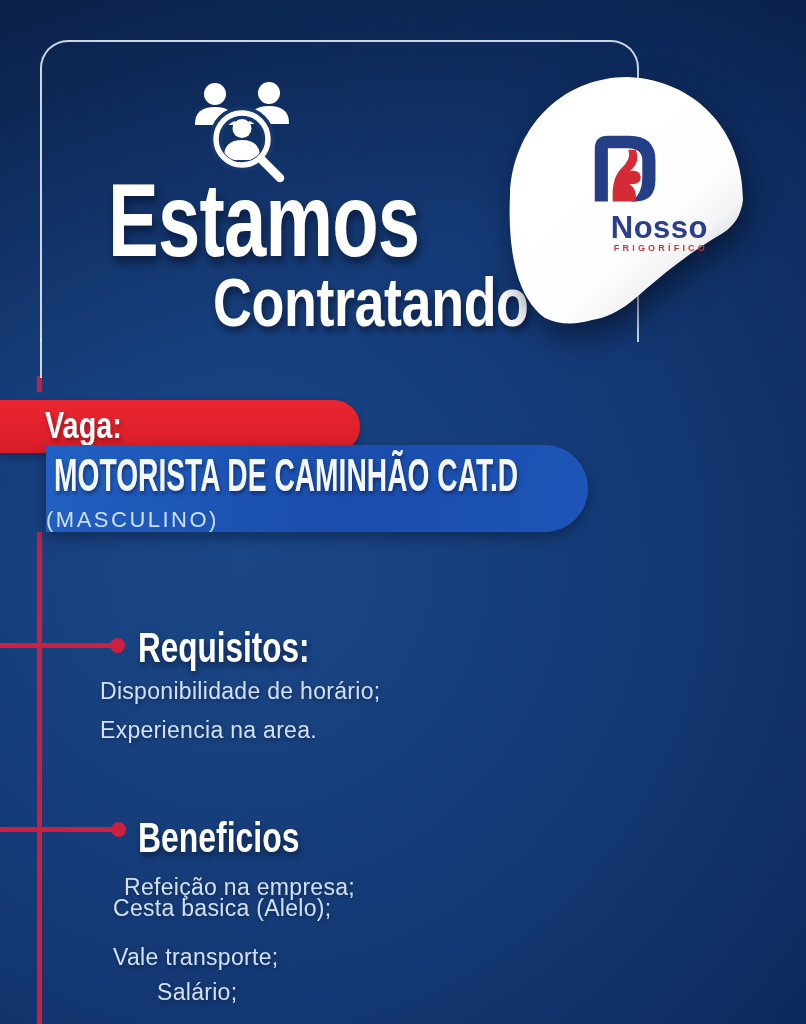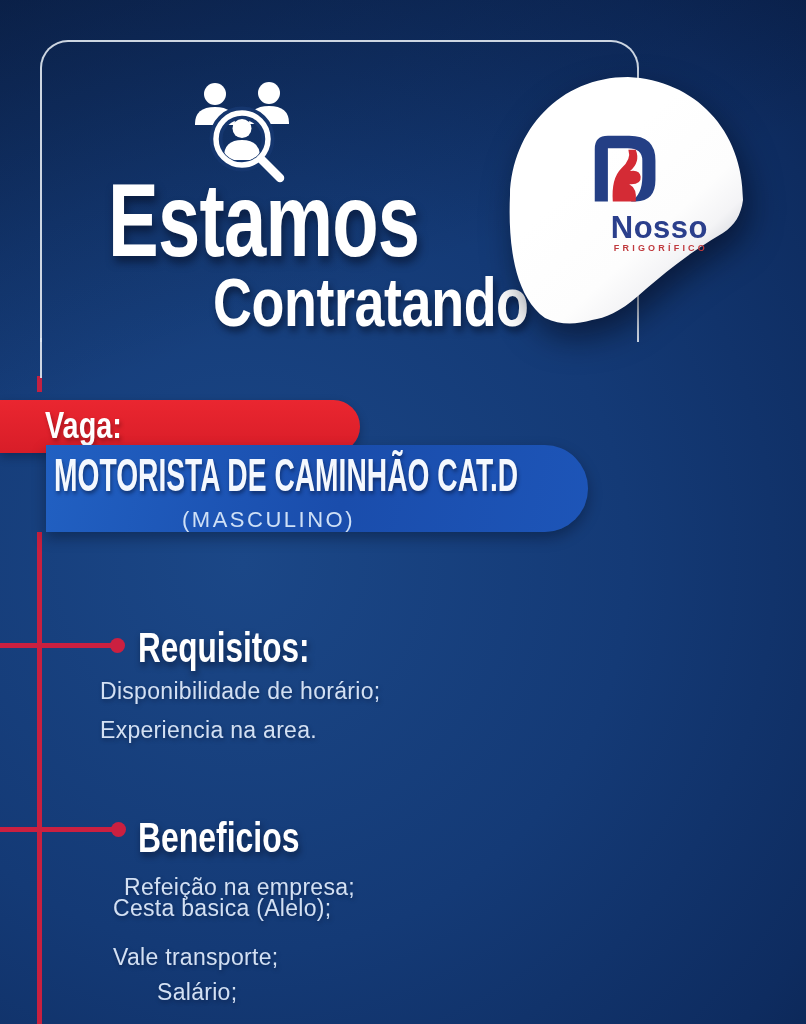--- a/index.html
+++ b/index.html
@@ -53,21 +53,21 @@
     line-height:1.1;transform:scaleX(.8);transform-origin:left top;
     text-shadow:2px 3px 5px rgba(60,5,10,.4);white-space:nowrap;}
 
   
   .role-banner{position:absolute;left:0;top:445px;width:542px;height:87px;
     background:linear-gradient(103deg,#2160c2 0%,#1a4dac 55%,#1d55b8 100%);
     border-radius:0 44px 44px 0;box-shadow:0 6px 14px rgba(3,8,24,.35);z-index:2;margin-left:46px;}
   .role-title{position:absolute;left:8px;top:4px;font-size:47px;font-weight:700;color:#f4f8fe;
     line-height:1.1;transform:scaleX(.6);transform-origin:left top;
     text-shadow:2px 3px 5px rgba(5,15,45,.45);white-space:nowrap;}
-  .role-sub{position:absolute;left:0;top:62px;width:445px;text-align:center;
+  .role-sub{position:absolute;left:0;top:62px;width:445px;
     font-size:22px;color:#cfe0f6;letter-spacing:2.5px;white-space:nowrap;}
 
   
   .sec-heading{position:absolute;left:138px;font-size:42px;font-weight:700;color:#fff;
     line-height:1.1;transform-origin:left top;text-shadow:2px 4px 7px rgba(4,10,28,.5);white-space:nowrap;}
   .sec-heading.req{top:625px;transform:scaleX(.75);}
   .sec-heading.ben{top:815px;transform:scaleX(.76);}
   .item{position:absolute;font-size:23px;color:#d3e0f3;letter-spacing:.3px;white-space:nowrap;
     text-shadow:1px 2px 4px rgba(4,10,28,.35);}
   .item.r0{left:100px;top:678px;} .item.r1{left:100px;top:717px;}

